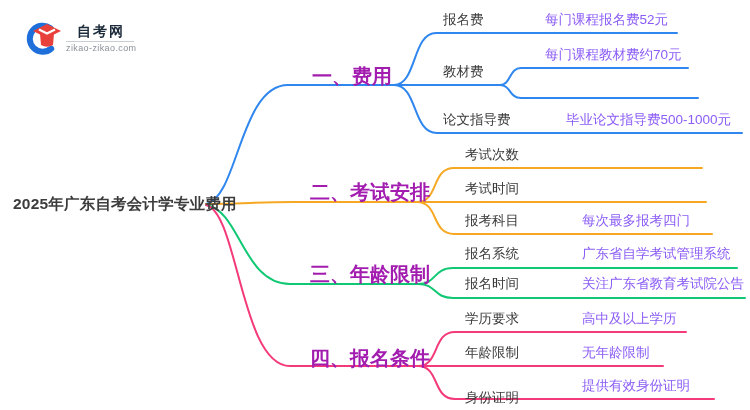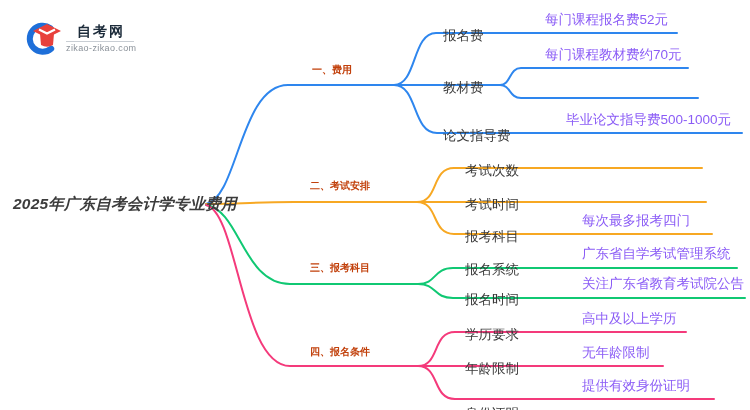--- a/index.html
+++ b/index.html
@@ -2,23 +2,23 @@
 <html><head>
 <meta charset="utf-8">
 <style>
   html,body { margin:0; padding:0; background:#ffffff; }
   .stage {
     position:relative; width:750px; height:410px; background:#ffffff;
     overflow:hidden; font-family:"Liberation Sans", sans-serif;
   }
   .lines { position:absolute; left:0; top:0; }
   .node { position:absolute; white-space:nowrap; color:#3a3a3a; line-height:1.25; }
-  .root-label { font-size:15.5px; font-weight:600; color:#3c3c3c; letter-spacing:0.2px;font-style:italic; }
-  .branch-label { font-size:10px; font-weight:600; color:#c2410c; }
-  .mid-label  { font-size:13.5px; font-weight:500; color:#3a3a3a;margin-top:16px; }
+  .root-label { font-size:15.5px; font-weight:600; color:#3c3c3c; letter-spacing:0.2px; }
+  .branch-label { font-size:20px; font-weight:600; color:#a21caf; }
+  .mid-label  { font-size:13.5px; font-weight:500; color:#3a3a3a; }
   .leaf-label { font-size:13.5px; font-weight:400; color:#8b5cf6; }
   .logo { position:absolute; left:26px; top:20px; width:160px; height:36px; }
   .logo-icon { position:absolute; left:0; top:1px; }
   .logo-name { position:absolute; left:51px; top:3px; font-size:14px; font-weight:700; color:#1c2b3a; letter-spacing:2px; }
   .logo-divider { position:absolute; left:40px; top:21px; width:68px; height:1px; background:#c9ced4; }
   .logo-url { position:absolute; left:40px; top:23px; font-size:9px; color:#8a9199; letter-spacing:0.4px; }
 </style>
 </head>
 <body>
 
@@ -70,21 +70,21 @@
   <div class="node leaf-label" style="left:545px; top:47px">每门课程教材费约70元</div>
   <div class="node mid-label" style="left:443px; top:112px">论文指导费</div>
   <div class="node leaf-label" style="left:566px; top:112px">毕业论文指导费500-1000元</div>
 
   <div class="node branch-label" style="left:310px; top:180px">二、考试安排</div>
   <div class="node mid-label" style="left:465px; top:147px">考试次数</div>
   <div class="node mid-label" style="left:465px; top:181px">考试时间</div>
   <div class="node mid-label" style="left:465px; top:213px">报考科目</div>
   <div class="node leaf-label" style="left:582px; top:213px">每次最多报考四门</div>
 
-  <div class="node branch-label" style="left:310px; top:262px">三、报考科目</div>
+  <div class="node branch-label" style="left:310px; top:262px">三、年龄限制</div>
   <div class="node mid-label" style="left:465px; top:246px">报名系统</div>
   <div class="node leaf-label" style="left:582px; top:246px">广东省自学考试管理系统</div>
   <div class="node mid-label" style="left:465px; top:276px">报名时间</div>
   <div class="node leaf-label" style="left:582px; top:276px">关注广东省教育考试院公告</div>
 
   <div class="node branch-label" style="left:310px; top:346px">四、报名条件</div>
   <div class="node mid-label" style="left:465px; top:311px">学历要求</div>
   <div class="node leaf-label" style="left:582px; top:311px">高中及以上学历</div>
   <div class="node mid-label" style="left:465px; top:345px">年龄限制</div>
   <div class="node leaf-label" style="left:582px; top:345px">无年龄限制</div>

